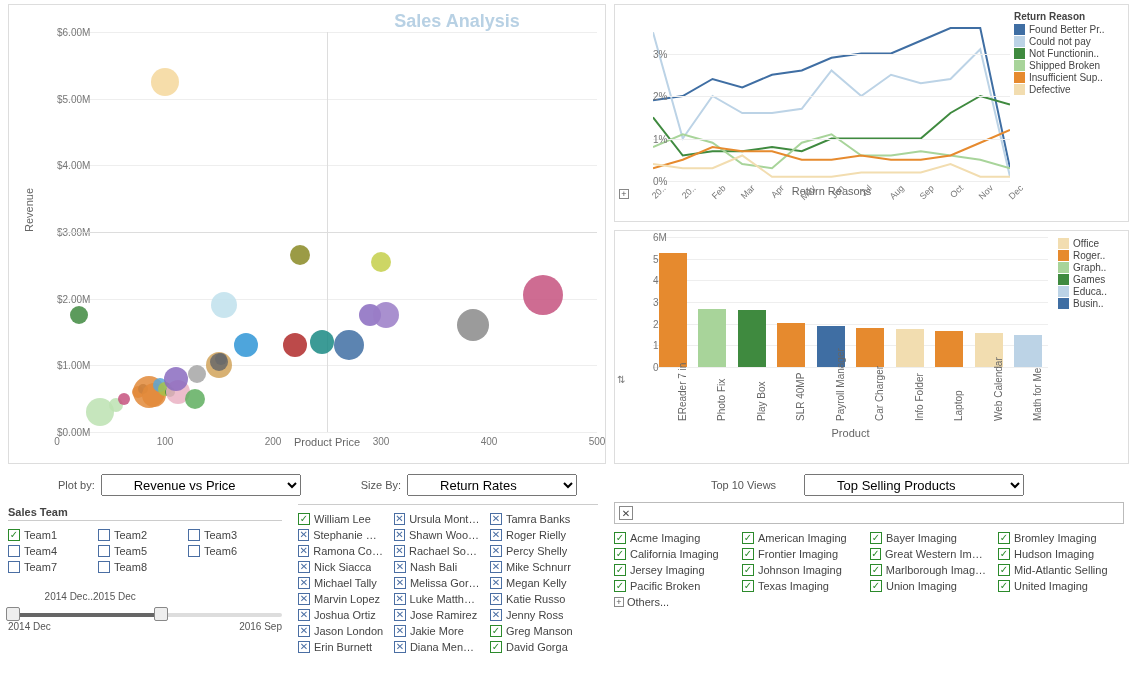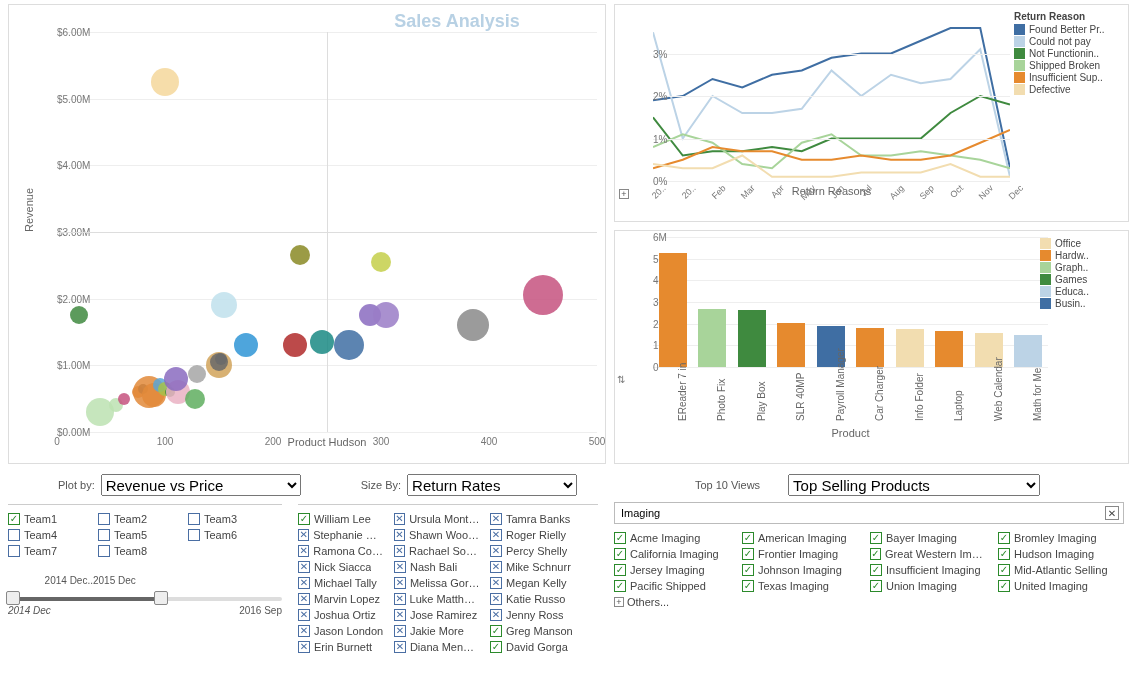--- a/index.html
+++ b/index.html
@@ -3,21 +3,21 @@
 <meta charset="utf-8">
 <style>
   html,body { margin:0; padding:0; font-family: Arial, Helvetica, sans-serif; font-size:11px; color:#444; background:#fff; }
   * { box-sizing:border-box; }
   .wrap { width:1137px; height:694px; position:relative; padding:4px 8px; }
   .row { display:flex; }
   .panel { border:1px solid #ddd; position:relative; }
   .title-faded { color:#b8d1e4; font-size:18px; font-weight:bold; text-align:center; }
   .ylabel { position:absolute; left:-28px; top:50%; transform:rotate(-90deg) translate(0,-50%); transform-origin:left top; font-size:11px; color:#666; }
   .xlabel { text-align:center; font-size:11px; color:#666; margin-top:4px; }
-  select.dd { height:22px; font-size:15px; min-width:170px; }
+  select.dd { height:22px; font-size:13px; min-width:170px;padding-left:28px; }
   .ctrl-row { display:flex; align-items:center; padding:10px 0 6px 0; }
   .ctrl-row label { margin-right:6px; color:#555; }
   .section-h { font-weight:bold; font-size:11px; margin:4px 0 2px 0; }
   .hr { border-top:1px solid #ccc; margin-top:2px; margin-bottom:6px; }
   .cb { display:flex; align-items:center; margin:2px 10px 2px 0; width:86px; }
   .cb .box { width:12px; height:12px; border:1px solid #888; margin-right:4px; display:flex; align-items:center; justify-content:center; }
   .cb .box.green { border-color:#2b8a2b; color:#2b8a2b; }
   .cb .box.blue  { border-color:#4a6ea3; color:#4a6ea3; }
   .cb .box .chk { font-size:10px; line-height:10px; }
   .cb span.lab { white-space:nowrap; overflow:hidden; text-overflow:ellipsis; max-width:130px; }
@@ -101,21 +101,21 @@
           <div style="position: absolute; border-radius: 50%; opacity: 0.85; left: 233px; top: 213.333px; width: 20px; height: 20px; background: rgb(138, 138, 36);"></div>
           <div style="position: absolute; border-radius: 50%; opacity: 0.85; left: 225.6px; top: 301.333px; width: 24px; height: 24px; background: rgb(176, 42, 42);"></div>
           <div style="position: absolute; border-radius: 50%; opacity: 0.85; left: 252.6px; top: 298px; width: 24px; height: 24px; background: rgb(26, 138, 132);"></div>
           <div style="position: absolute; border-radius: 50%; opacity: 0.85; left: 276.6px; top: 298.333px; width: 30px; height: 30px; background: rgb(63, 110, 163);"></div>
           <div style="position: absolute; border-radius: 50%; opacity: 0.85; left: 302.2px; top: 272.333px; width: 22px; height: 22px; background: rgb(138, 107, 191);"></div>
           <div style="position: absolute; border-radius: 50%; opacity: 0.85; left: 314px; top: 220px; width: 20px; height: 20px; background: rgb(196, 207, 74);"></div>
           <div style="position: absolute; border-radius: 50%; opacity: 0.85; left: 316.4px; top: 270.333px; width: 26px; height: 26px; background: rgb(154, 125, 199);"></div>
           <div style="position: absolute; border-radius: 50%; opacity: 0.85; left: 399.8px; top: 277.333px; width: 32px; height: 32px; background: rgb(138, 138, 138);"></div>
           <div style="position: absolute; border-radius: 50%; opacity: 0.85; left: 466px; top: 243.333px; width: 40px; height: 40px; background: rgb(198, 82, 127);"></div>
         </div>
-      <div class="xlabel">Product Hudson</div>
+      <div class="xlabel">Product Price</div>
     </div>
 
     <div style="flex:1; display:flex; flex-direction:column;">
       <div class="panel" style="height:218px; padding:6px 118px 4px 38px; margin-bottom:8px; position:relative;">
         <div id="returns-area" style="position:relative; width:100%; height:170px;">
             <svg width="357" height="170" style="position: absolute;">
               <polyline points="0,89.25 29.75,85 59.5,68 89.25,76.50000000000001 119,63.75 148.75,59.500000000000014 178.5,46.75 208.25,42.5 238,42.5 267.75,29.75 297.5,17.00000000000003 327.25,17.00000000000003 357,157.25" fill="none" stroke="#3f6ea3" stroke-width="2"></polyline>
               <polyline points="0,21.24999999999997 29.75,127.5 59.5,85 89.25,102 119,102 148.75,97.74999999999999 178.5,59.500000000000014 208.25,85 238,63.75 267.75,72.25000000000001 297.5,68 327.25,38.25 357,165.75" fill="none" stroke="#bcd3e6" stroke-width="2"></polyline>
               <polyline points="0,106.25 29.75,144.5 59.5,140.25 89.25,140.25 119,136 148.75,140.25 178.5,127.5 208.25,127.5 238,127.5 267.75,127.5 297.5,102 327.25,85 357,93.50000000000001" fill="none" stroke="#3f8a3f" stroke-width="2"></polyline>
               <polyline points="0,136 29.75,123.25 59.5,131.75 89.25,153 119,157.25 148.75,131.75 178.5,123.25 208.25,144.5 238,144.5 267.75,140.25 297.5,144.5 327.25,148.75 357,157.25" fill="none" stroke="#a8d49a" stroke-width="2"></polyline>
@@ -207,28 +207,28 @@
             <div class="bar-lab" style="left: 102.75px; top: 54px;">Play Box</div>
             <div class="bar-lab" style="left: 142.25px; top: 54px;">SLR 40MP</div>
             <div class="bar-lab" style="left: 181.75px; top: 54px;">Payroll Manager</div>
             <div class="bar-lab" style="left: 221.25px; top: 54px;">Car Charger</div>
             <div class="bar-lab" style="left: 260.75px; top: 54px;">Info Folder</div>
             <div class="bar-lab" style="left: 300.25px; top: 54px;">Laptop</div>
             <div class="bar-lab" style="left: 339.75px; top: 54px;">Web Calendar</div>
             <div class="bar-lab" style="left: 379.25px; top: 54px;">Math for Me</div>
           </div>
         <div class="xlabel">Product</div>
-        <div id="topprod-legend" class="legend" style="right:18px; top:6px; width:70px;">
+        <div id="topprod-legend" class="legend" style="right:0; top:6px; width:70px;">
             <div class="li">
               <div class="sw" style="background:#f2ddb0"></div>
               <span>Office</span>
             </div>
             <div class="li">
               <div class="sw" style="background:#e68a2e"></div>
-              <span>Hardw..</span>
+              <span>Roger..</span>
             </div>
             <div class="li">
               <div class="sw" style="background:#a8d49a"></div>
               <span>Graph..</span>
             </div>
             <div class="li">
               <div class="sw" style="background:#3f8a3f"></div>
               <span>Games</span>
             </div>
             <div class="li">
@@ -247,26 +247,27 @@
 
   <div class="ctrl-row">
     <div style="flex:0 0 598px; display:flex; align-items:center;">
       <label style="margin-left:50px;">Plot by:</label>
       <select class="dd" style="width:200px;"><option>Revenue vs Price</option></select>
       <label style="margin-left:60px;">Size By:</label>
       <select class="dd" style="width:140px;"><option>Return Rates</option></select>
     </div>
     <div style="flex:1; display:flex; align-items:center; justify-content:center;">
       <label>Top 10 Views</label>
-      <select class="dd" style="width:252px; margin-left:22px;"><option>Top Selling Products</option></select>
+      <select class="dd" style="width:220px; margin-left:22px;"><option>Top Selling Products</option></select>
     </div>
   </div>
 
   <div class="row" style="align-items:flex-start;">
     <div style="flex:0 0 290px; padding-right:16px;">
+      <div class="section-h">Sales Team</div>
       <div class="hr"></div>
       <div id="team-grid" style="display:grid;grid-template-columns:repeat(3,90px);">
           <div class="cb">
             <div class="box green">
               <span class="chk">✓</span>
             </div>
             <span class="lab">Team1</span>
           </div>
           <div class="cb">
             <div class="box blue"></div>
@@ -296,21 +297,21 @@
             <div class="box blue"></div>
             <span class="lab">Team8</span>
           </div>
         </div>
       <div class="slider">
         <div class="lab" style="left:30%;">2014 Dec..2015 Dec</div>
         <div class="track"></div>
         <div class="fill" id="slider-fill" style="left: 2%; width: 54%;"></div>
         <div class="handle" id="slider-h1" style="left: 2%;"></div>
         <div class="handle" id="slider-h2" style="left: 56%;"></div>
-        <div class="ticklab" style="left:0;font-style:italic;">2014 Dec</div>
+        <div class="ticklab" style="left:0;">2014 Dec</div>
         <div class="ticklab" style="right:0;">2016 Sep</div>
       </div>
     </div>
 
     <div style="flex:0 0 300px;">
       <div class="hr"></div>
       <div id="rep-grid" class="rep-grid">
           <div class="cb">
             <div class="box green">
               <span class="chk">✓</span>
@@ -471,21 +472,20 @@
             <div class="box green">
               <span class="chk">✓</span>
             </div>
             <span class="lab">David Gorga</span>
           </div>
         </div>
     </div>
 
     <div style="flex:1; padding-left:16px;">
       <div class="search-box">
-        <input value="Imaging" style="">
         <span style="border:1px solid #888;width:14px;height:14px;display:inline-flex;align-items:center;justify-content:center;font-size:10px;">✕</span>
       </div>
       <div id="comp-grid" class="comp-grid">
           <div class="cb">
             <div class="box green">
               <span class="chk">✓</span>
             </div>
             <span class="lab">Acme Imaging</span>
           </div>
           <div class="cb">
@@ -539,33 +539,33 @@
           <div class="cb">
             <div class="box green">
               <span class="chk">✓</span>
             </div>
             <span class="lab">Johnson Imaging</span>
           </div>
           <div class="cb">
             <div class="box green">
               <span class="chk">✓</span>
             </div>
-            <span class="lab">Insufficient Imaging</span>
+            <span class="lab">Marlborough Imaging</span>
           </div>
           <div class="cb">
             <div class="box green">
               <span class="chk">✓</span>
             </div>
             <span class="lab">Mid-Atlantic Selling</span>
           </div>
           <div class="cb">
             <div class="box green">
               <span class="chk">✓</span>
             </div>
-            <span class="lab">Pacific Shipped</span>
+            <span class="lab">Pacific Broken</span>
           </div>
           <div class="cb">
             <div class="box green">
               <span class="chk">✓</span>
             </div>
             <span class="lab">Texas Imaging</span>
           </div>
           <div class="cb">
             <div class="box green">
               <span class="chk">✓</span>

